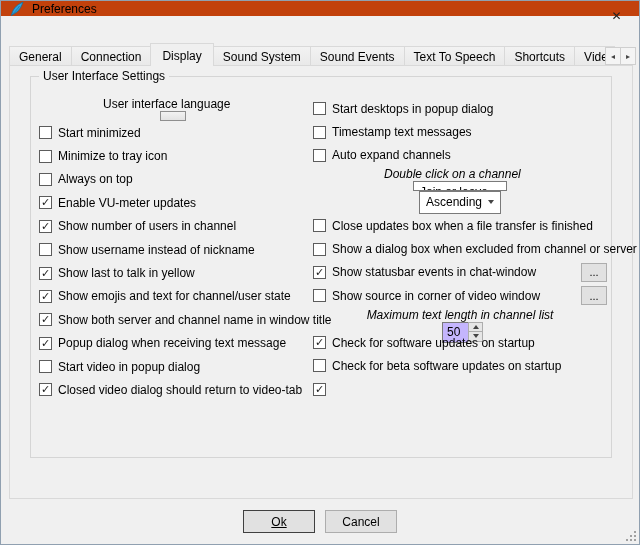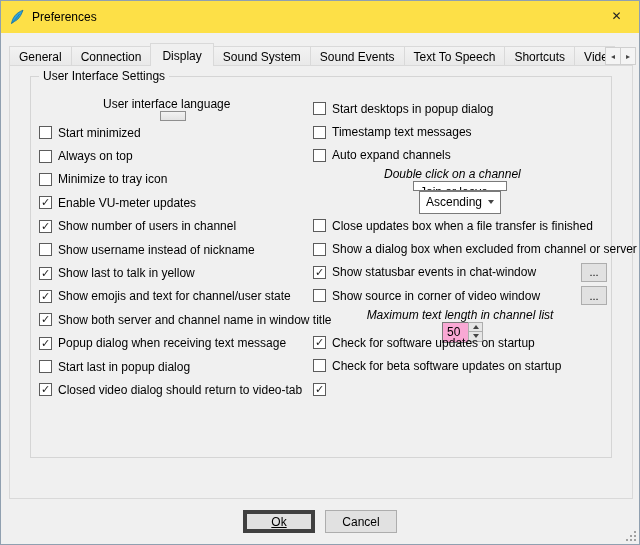--- a/index.html
+++ b/index.html
@@ -12,22 +12,22 @@
   }
   .window {
     position: relative;
     width: 640px; height: 545px;
     background: #f0f0f0;
     border: 1px solid #90a0b0;
     overflow: hidden;
   }
   
   .titlebar {
-    position: absolute; top: 0; left: 0; right: 0; height: 32px;
-    background: #fde047;
+    position: absolute; top: 0; left: 0; right: 0; height: 15px;
+    background: #c2410c;
     display: flex; align-items: center;
     padding-left: 8px;
   }
   .app-icon { width: 16px; height: 16px; display: inline-flex; }
   .titlebar .title { margin-left: 7px; font-size: 12px; color: #000; }
   .close-btn {
     position: absolute; top: 0; right: 0; width: 45px; height: 30px;
     display: flex; align-items: center; justify-content: center;
     font-size: 12px; color: #222; cursor: default;
   }
@@ -120,21 +120,21 @@
     border-left: 3.5px solid transparent;
     border-right: 3.5px solid transparent;
     border-top: 4px solid #444;
   }
   
   .spin { display: inline-flex; margin-left: 5px; height: 21px; }
   .spin-input {
     width: 26px; height: 21px;
     border: 1px solid #7a7a7a; border-right: none;
     font-family: "Liberation Sans", sans-serif; font-size: 12px;
-    padding-left: 4px; background: #f9a8d4;
+    padding-left: 4px; background: #c4b5fd;
   }
   .spin-btns { display: flex; flex-direction: column; }
   .spin-up, .spin-down {
     width: 15px; height: 10.5px;
     border: 1px solid #adadad; background: #e6e6e6;
     display: flex; align-items: center; justify-content: center;
   }
   .spin-down { margin-top: -1px; }
   .spin-up::after {
     content: ""; border-left: 3px solid transparent; border-right: 3px solid transparent;
@@ -147,21 +147,21 @@
   
   .footer {
     position: absolute; top: 509px; left: 0; right: 0; height: 24px;
     display: flex; justify-content: center; gap: 10px;
   }
   .btn {
     width: 72px; height: 23px;
     background: #e1e1e1; border: 1px solid #adadad;
     font-family: "Liberation Sans", sans-serif; font-size: 12px;
   }
-  .btn.ok { border: 4px solid #404040; text-decoration: underline; }
+  .btn.ok { border: 1px solid #404040; text-decoration: underline; }
   .grip { position: absolute; right: 2px; bottom: 2px; width: 11px; height: 11px; }
 </style>
 </head>
 <body>
 
 <div class="window">
 
   <div class="titlebar">
     <span class="app-icon">
       <svg width="16" height="16" viewBox="0 0 16 16">
@@ -206,27 +206,27 @@
             <span class="chev"></span>
           </div>
         </div>
         <div>
             <div class="check-row">
               <span class="checkbox"></span>
               <span class="check-label">Start minimized</span>
             </div>
             <div class="check-row">
               <span class="checkbox"></span>
+              <span class="check-label">Minimize to tray icon</span>
+            </div>
+            <div class="check-row">
+              <span class="checkbox"></span>
               <span class="check-label">Always on top</span>
             </div>
             <div class="check-row">
-              <span class="checkbox"></span>
-              <span class="check-label">Minimize to tray icon</span>
-            </div>
-            <div class="check-row">
               <span class="checkbox checked">✓</span>
               <span class="check-label">Enable VU-meter updates</span>
             </div>
             <div class="check-row">
               <span class="checkbox checked">✓</span>
               <span class="check-label">Show number of users in channel</span>
             </div>
             <div class="check-row">
               <span class="checkbox"></span>
               <span class="check-label">Show username instead of nickname</span>
@@ -242,21 +242,21 @@
             <div class="check-row">
               <span class="checkbox checked">✓</span>
               <span class="check-label">Show both server and channel name in window title</span>
             </div>
             <div class="check-row">
               <span class="checkbox checked">✓</span>
               <span class="check-label">Popup dialog when receiving text message</span>
             </div>
             <div class="check-row">
               <span class="checkbox"></span>
-              <span class="check-label">Start last in popup dialog</span>
+              <span class="check-label">Start video in popup dialog</span>
             </div>
             <div class="check-row">
               <span class="checkbox checked">✓</span>
               <span class="check-label">Closed video dialog should return to video-tab</span>
             </div>
           </div>
       </div>
 
       <div class="col right-col">
         <div>

